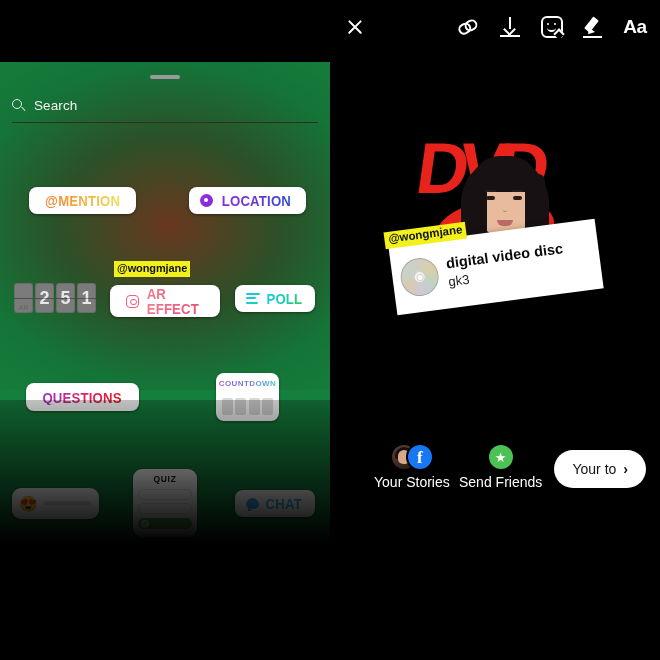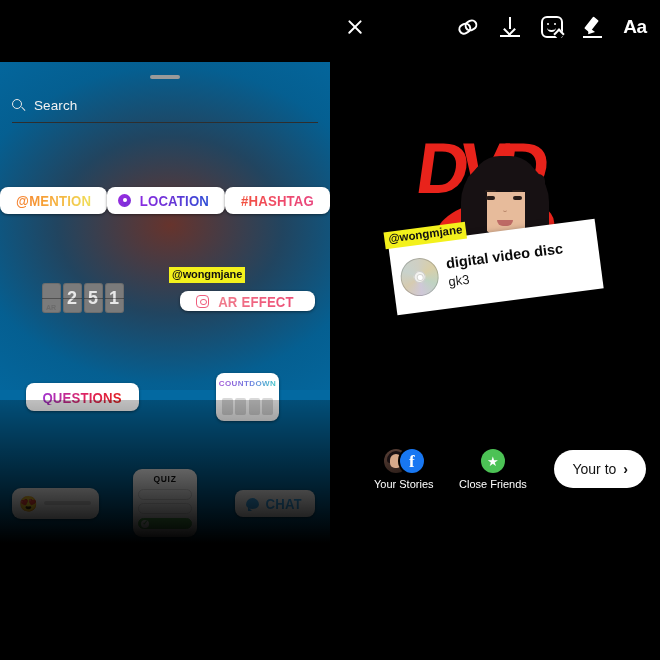--- a/index.html
+++ b/index.html
@@ -2,21 +2,21 @@
 <html><head>
 <meta charset="utf-8">
 <style>
   * { margin:0; padding:0; box-sizing:border-box; }
   html,body { width:660px; height:660px; background:#000; overflow:hidden; }
   body { font-family:"Liberation Sans", sans-serif; -webkit-font-smoothing:antialiased; }
 
   #app { position:relative; width:660px; height:660px; background:#000; display:flex; }
 
   
-  #tray { position:relative; width:330px; height:660px; background:#0369a1; overflow:hidden; }
+  #tray { position:relative; width:330px; height:660px; background:#15803d; overflow:hidden; }
   #tray-glow {
     position:absolute; left:-40px; top:60px; width:420px; height:330px;
     background:radial-gradient(ellipse at 50% 50%, rgba(120,42,24,.85) 0%, rgba(70,24,16,.45) 38%, rgba(20,8,6,.10) 68%, rgba(0,0,0,0) 100%);
     pointer-events:none;
   }
   #tray-top-black { position:absolute; left:0; top:0; width:330px; height:62px; background:#000; }
   #tray-bottom-black { position:absolute; left:0; top:400px; width:330px; height:260px;
       background:linear-gradient(to bottom, rgba(0,0,0,.25) 0%, #000 55%); pointer-events:none; }
 
   #grabber { position:absolute; left:50%; transform:translateX(-50%); top:75px;
@@ -226,21 +226,21 @@
   #dvd-meta { display:flex; flex-direction:column; gap:3px; }
   #dvd-title { font-size:14.5px; font-weight:bold; color:#0a0a0a; line-height:1.1;
       font-family:"Liberation Sans",sans-serif; }
   #dvd-sub { font-size:13px; color:#1a1a1a; line-height:1.1; font-family:"Liberation Sans",sans-serif; }
   #dvd-wm { position:absolute; left:-3px; top:-14px; background:#f3f11c; color:#111;
       font-size:11.5px; font-weight:bold; padding:2px 4px 3px 4px; line-height:1;
       font-family:"Liberation Sans",sans-serif; }
 
   #send-bar { position:absolute; left:0; bottom:0; width:330px; height:86px; }
   .dest { position:absolute; bottom:14px; display:flex; flex-direction:column; align-items:center; gap:5px; }
-  .dest-label { color:#fff; font-size:11px; font-family:"Liberation Sans",sans-serif; }
+  .dest-label { color:#fff; font-size:14px; font-family:"Liberation Sans",sans-serif; }
   .av-group { position:relative; width:40px; height:24px; }
   .av-me { position:absolute; left:0; top:0; width:24px; height:24px; border-radius:50%;
       background:linear-gradient(160deg,#5a4037,#2b1d18); overflow:hidden; box-shadow:0 0 0 1px #000; }
   .av-me .f { position:absolute; left:6px; top:5px; width:12px; height:14px; border-radius:6px 6px 5px 5px; background:#d7a98a; }
   .av-me .h { position:absolute; left:3px; top:2px; width:18px; height:12px; border-radius:9px 9px 3px 3px; background:#181012; }
   .av-fb { position:absolute; left:16px; top:0; width:24px; height:24px; border-radius:50%;
       background:#1877f2; box-shadow:0 0 0 2px #000; display:flex; align-items:center; justify-content:center;
       color:#fff; font-weight:bold; font-size:17px; font-family:"Liberation Serif",serif; line-height:1; }
   .cf-circle { width:24px; height:24px; border-radius:50%; background:#4cc255;
       display:flex; align-items:center; justify-content:center; color:#fff; font-size:13px; line-height:1; }
@@ -278,41 +278,46 @@
       <div class="cell">
         <span class="pill" style="height:27px;padding:0 11px;">
           <span class="loc-pin">
             <span class="head"></span>
               <span class="dot"></span>
               <span class="tail"></span>
           </span>
           <span class="pill-txt g-location">LOCATION</span>
         </span>
       </div>
-      <div class="cell">
-        <span class="pill" style="height:27px;padding:0 11px;">
-          <span class="pill-txt g-hashtag">#HASHTAG</span>
-        </span>
-      </div>
     </div>
 
     <div class="row" style="top:278px;height:40px;">
       <div class="cell">
         <span class="flip">
           <span class="d blank">AR</span>
           <span class="d">2</span>
           <span class="d">5</span>
           <span class="d">1</span>
         </span>
       </div>
       <div class="cell">
         <span class="wm" style="left:4px;top:-18px;">@wongmjane</span>
-        <span class="pill" style="height:20px;padding:0 16px;margin-top:6px;">
+        <span class="pill" style="height:32px;padding:0 16px;margin-top:6px;">
           <span class="cam-ic"></span>
           <span class="pill-txt g-ar">AR EFFECT</span>
+        </span>
+      </div>
+      <div class="cell">
+        <span class="pill" style="height:27px;padding:0 11px;">
+          <span class="poll-ic">
+            <span></span>
+              <span></span>
+              <span></span>
+          </span>
+          <span class="pill-txt g-poll">POLL</span>
         </span>
       </div>
     </div>
 
     <div class="row" style="top:372px;height:50px;">
       <div class="cell">
         <span class="pill" style="height:28px;padding:0 11px;">
           <span class="pill-txt g-quest">QUESTIONS</span>
         </span>
       </div>
@@ -444,21 +449,21 @@
           <span class="av-me">
               <span class="h"></span>
               <span class="f"></span>
             </span>
           <span class="av-fb">f</span>
         </span>
         <span class="dest-label">Your Stories</span>
       </div>
       <div class="dest" style="left:129px;">
         <span class="cf-circle">★</span>
-        <span class="dest-label">Close Friends</span>
+        <span class="dest-label">Send Friends</span>
       </div>
       <div id="send-to">
         <span>Your to</span>
         <span class="chev">›</span>
       </div>
     </div>
 
   </div>
 </div>
 

